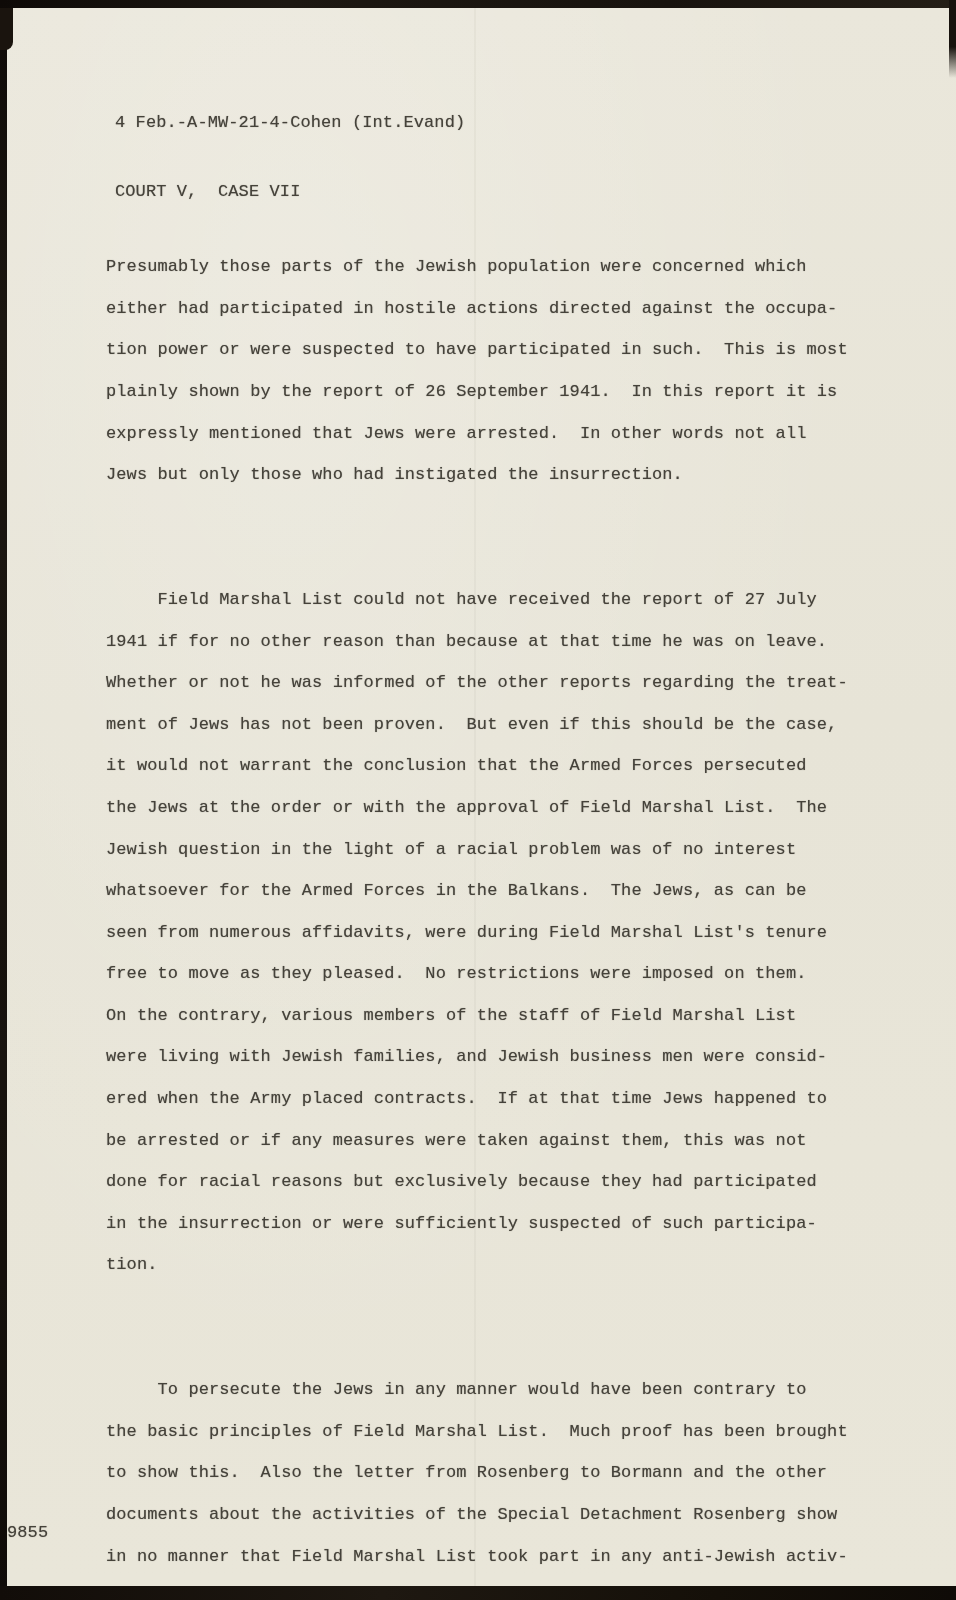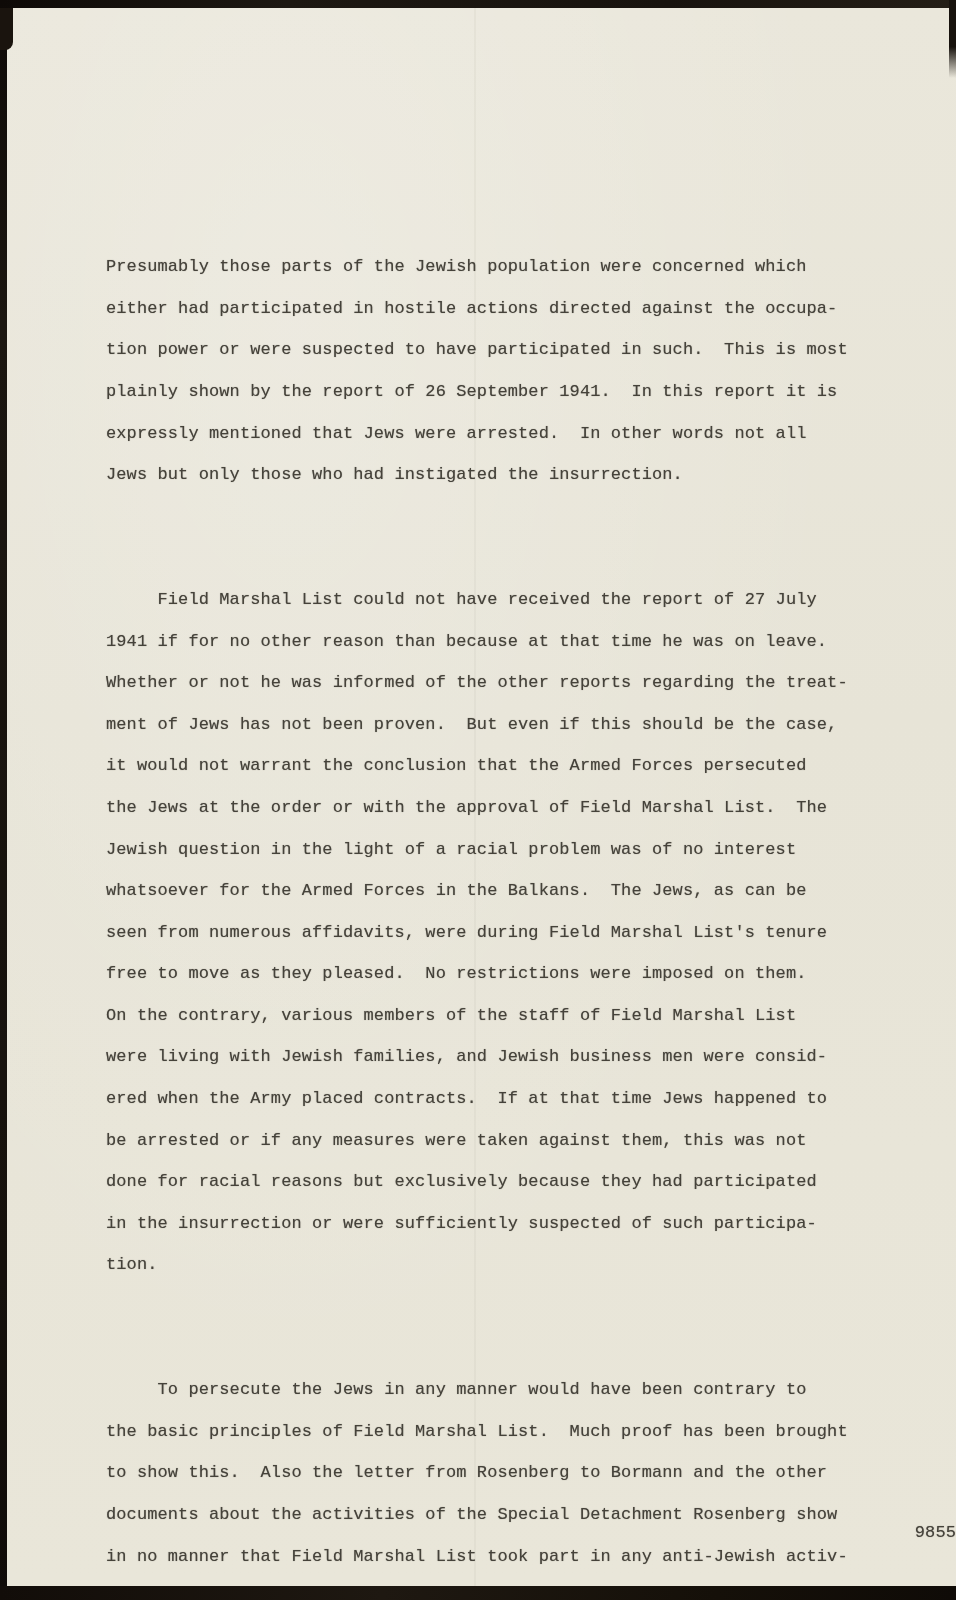--- a/index.html
+++ b/index.html
@@ -74,30 +74,34 @@
     position: absolute;
     left: 99px;
     top: 155px;
     line-height: 41.6px;
   }
   .page-number {
     position: absolute;
     left: 0;
     width: 100%;
     top: 1513px;
-    text-align: right;
+    text-align: left;
     line-height: 24px;
   }
 </style>
 </head>
 <body>
 
 <div class="paper">
   <div class="fold"></div>
 
+  <div class="doc-header typed">
+    <div>4 Feb.-A-MW-21-4-Cohen (Int.Evand)</div>
+    <div>COURT V,  CASE VII</div>
+  </div>
 
   <div class="doc-body typed">
     <div>Presumably those parts of the Jewish population were concerned which
 either had participated in hostile actions directed against the occupa-
 tion power or were suspected to have participated in such.  This is most
 plainly shown by the report of 26 September 1941.  In this report it is
 expressly mentioned that Jews were arrested.  In other words not all
 Jews but only those who had instigated the insurrection.</div>
     <div>     Field Marshal List could not have received the report of 27 July
 1941 if for no other reason than because at that time he was on leave.

